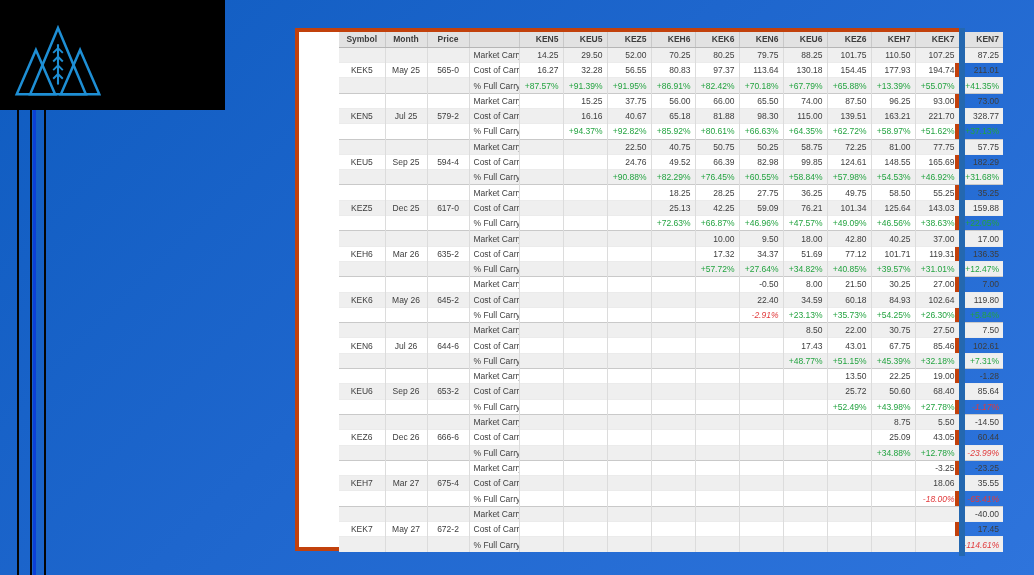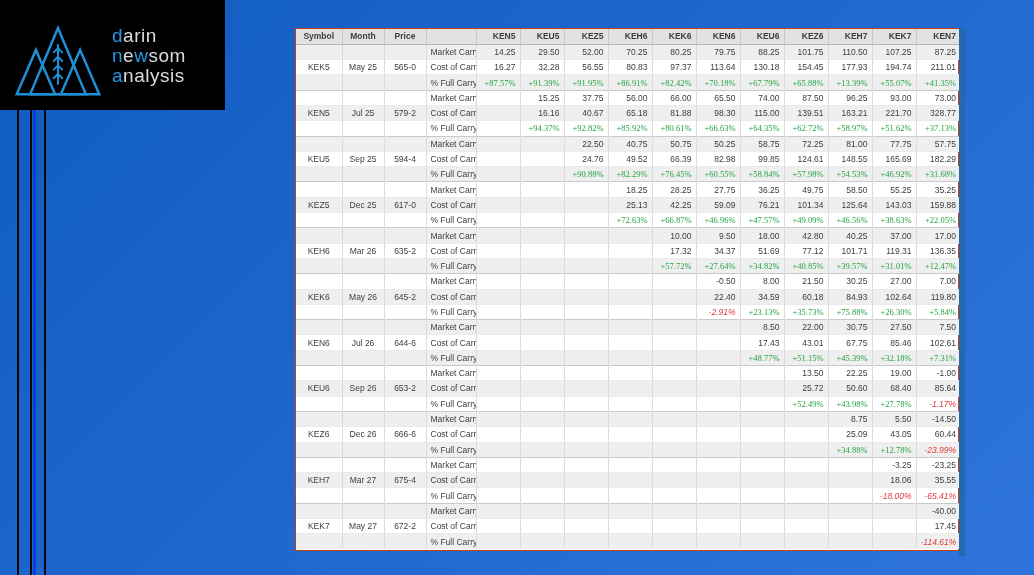--- a/index.html
+++ b/index.html
@@ -27,59 +27,54 @@
   .logo-line .seg.accent{color:var(--logo-accent);}
   
   .vline{position:absolute;top:110px;bottom:0;}
   .vline.b1{left:17px;width:2px;background:#050505;}
   .vline.b2{left:30px;width:2px;background:#050505;}
   .vline.blue{left:32.5px;width:3px;background:var(--line-blue);}
   .vline.b3{left:44px;width:2px;background:#050505;}
   
   .sheet{
     position:absolute;left:295px;top:28px;width:664px;height:523px;
-    background:#fff;border:1px solid #c2410c;box-sizing:border-box;
+    background:#fff;border:4px solid #c2410c;box-sizing:border-box;padding-left:40px;
   }
   table{border-collapse:collapse;table-layout:fixed;width:662px;font-size:8.5px;color:#3d3d3d;}
   th,td{
     height:15.3px;box-sizing:border-box;padding:0 4px;
     border-left:1px solid #dcdcdc;border-top:1px solid #ebebeb;
     overflow:hidden;white-space:nowrap;font-weight:normal;
   }
   th{background:var(--header-bg);font-weight:bold;border-top:none;border-left-color:#c8c8c8;border-bottom:1px solid #b5b5b5;}
   th:first-child,td:first-child{border-left:none;}
   thead th.c-head{text-align:center;}
   thead th.l-head{text-align:left;}
   thead th.n-head{text-align:right;}
   tbody tr:nth-child(odd){background:var(--stripe);}
   tbody tr.group-start td{border-top:1px solid #c9c9c9;}
   td.c-cell{text-align:center;}
   td.label-cell{text-align:left;}
   td.num{text-align:right;}
-  td.num.pos{color:var(--pos);font-family:Liberation Serif, serif;}
+  td.num.pos{color:var(--pos);}
   td.num.neg{color:var(--neg);font-style:italic;}
   
   .scroll-strip{position:absolute;left:959px;top:28px;width:6px;height:528px;background:var(--strip);}
 </style>
 </head>
 <body>
 
 <div class="logo-panel">
   <svg class="logo-icon" width="96" height="74" viewBox="0 0 100 77" fill="none">
     <path d="M50 3 L79 72 L21 72 Z" stroke="#1e8fd5" stroke-width="2.6"></path>
     <path d="M27 26 L47 72 L7 72 Z" stroke="#1e8fd5" stroke-width="2.6"></path>
     <path d="M73 26 L93 72 L53 72 Z" stroke="#1e8fd5" stroke-width="2.6"></path>
     <path d="M50 20 L50 62" stroke="#1e8fd5" stroke-width="2.2"></path>
     <path d="M50 24 L45 29 M50 24 L55 29 M50 33 L45 38 M50 33 L55 38 M50 42 L45 47 M50 42 L55 47 M50 51 L45 56 M50 51 L55 56" stroke="#1e8fd5" stroke-width="2"></path>
   </svg>
-  <div class="logo-text">
-      <div class="logo-line"><span class="seg accent">d</span><span class="seg">arin</span></div>
-      <div class="logo-line"><span class="seg accent">n</span><span class="seg">e</span><span class="seg accent">w</span><span class="seg">som</span></div>
-      <div class="logo-line"><span class="seg accent">a</span><span class="seg">nalysis</span></div>
-    </div>
 </div>
 
 <div class="vline b1"></div>
 <div class="vline b2"></div>
 <div class="vline blue"></div>
 <div class="vline b3"></div>
 
 <div class="sheet">
   <table>
     <colgroup>
@@ -414,21 +409,21 @@
           <td class="c-cell"></td>
           <td class="label-cell">% Full Carry</td>
           <td class="num"></td>
           <td class="num"></td>
           <td class="num"></td>
           <td class="num"></td>
           <td class="num"></td>
           <td class="num neg">-2.91%</td>
           <td class="num pos">+23.13%</td>
           <td class="num pos">+35.73%</td>
-          <td class="num pos">+75.88%</td>
+          <td class="num pos">+54.25%</td>
           <td class="num pos">+26.30%</td>
           <td class="num pos">+5.84%</td>
         </tr>
         <tr class="group-start">
           <td class="c-cell"></td>
           <td class="c-cell"></td>
           <td class="c-cell"></td>
           <td class="label-cell">Market Carry</td>
           <td class="num"></td>
           <td class="num"></td>
@@ -484,21 +479,21 @@
           <td class="num"></td>
           <td class="num"></td>
           <td class="num"></td>
           <td class="num"></td>
           <td class="num"></td>
           <td class="num"></td>
           <td class="num"></td>
           <td class="num">13.50</td>
           <td class="num">22.25</td>
           <td class="num">19.00</td>
-          <td class="num">-1.00</td>
+          <td class="num">-1.28</td>
         </tr>
         <tr>
           <td class="c-cell">KEU6</td>
           <td class="c-cell">Sep 26</td>
           <td class="c-cell">653-2</td>
           <td class="label-cell">Cost of Carry</td>
           <td class="num"></td>
           <td class="num"></td>
           <td class="num"></td>
           <td class="num"></td>

